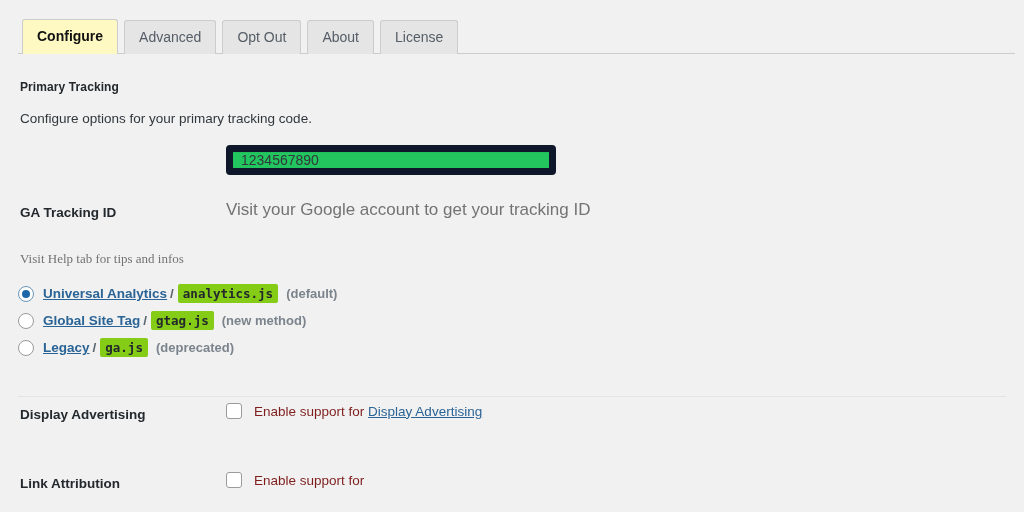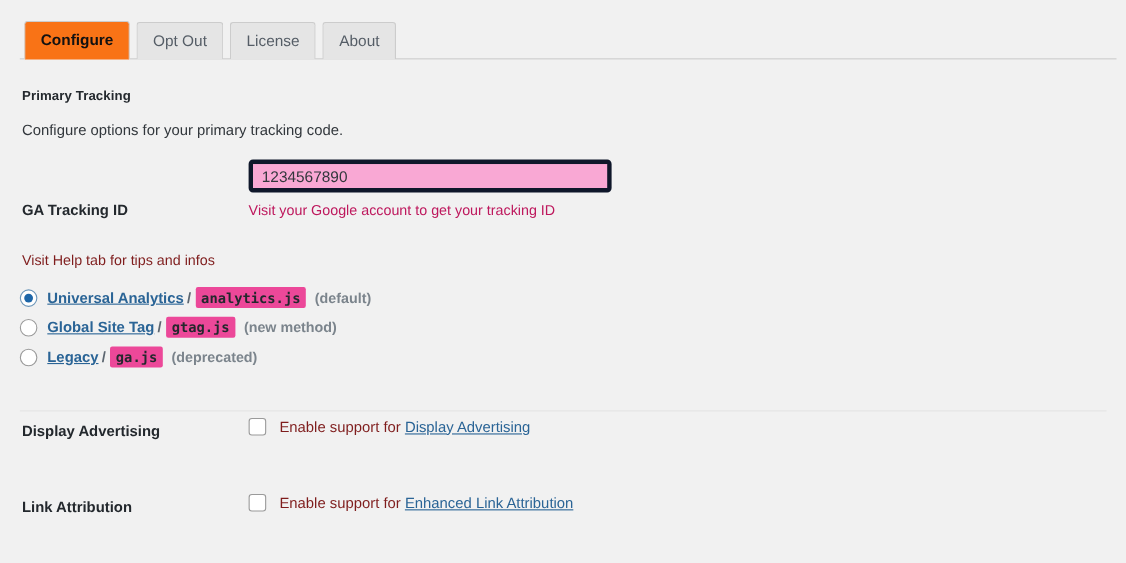--- a/index.html
+++ b/index.html
@@ -40,21 +40,21 @@
     background: #e5e5e5;
     color: #555d66;
     border-radius: 3px 3px 0 0;
     position: relative;
     top: 1px;
     white-space: nowrap;
     cursor: pointer;
     user-select: none;
   }
   .tab.active {
-    background: #f97316;
+    background: #fef9c3;
     color: #111;
     font-weight: bold;
     border-color: #ccc;
     padding-bottom: 11px;
     box-shadow: 0 1px 0 0 #f1f1f1;
   }
 
   
   .section {
     margin: 0 18px;
@@ -97,35 +97,36 @@
 
   
   .text-input {
     width: 330px;
     height: 30px;
     box-sizing: border-box;
     padding: 3px 8px;
     font-family: "Liberation Sans", sans-serif;
     font-size: 14px;
     color: #32373c;
-    background: #f9a8d4;
-    border: 4px solid #0f172a;
+    background: #22c55e;
+    border: 7px solid #0f172a;
     border-radius: 4px;
     outline: none;
     box-shadow: 0 1px 1px rgba(0,0,0,.03) inset;
   }
   .help-text {
-    font-size: 13px;
-    color: #be185d;
-    margin-top: 8px;
+    font-size: 17px;
+    color: #737373;
+    margin-top: 25px;
   }
   .hint-text {
     font-size: 13px;
-    color: #7f1d1d;
+    color: #737373;
     margin: 0 0 2px 2px;
+    font-family: Liberation Serif, serif;
   }
 
   
   .radio-list { margin-top: 15px; }
   .radio-row {
     display: flex;
     align-items: center;
     height: 23px;
     margin-bottom: 4px;
     font-size: 13.5px;
@@ -161,21 +162,21 @@
     text-decoration: underline;
     cursor: pointer;
   }
   .sep {
     color: #5c6670;
     margin: 0 4px 0 3px;
   }
   code.code {
     font-family: "DejaVu Sans Mono", "Liberation Mono", monospace;
     font-size: 12.5px;
-    background: #ec4899;
+    background: #84cc16;
     color: #23282d;
     padding: 2px 5px;
     border-radius: 2px;
   }
   .note {
     color: #7b848c;
     font-size: 13px;
     margin-left: 8px;
   }
 
@@ -205,23 +206,24 @@
     flex: 0 0 16px;
     cursor: pointer;
   }
   .check-label { color: #7f1d1d; }
 </style>
 </head>
 <body>
 
 <nav class="tab-bar">
   <span class="tab active">Configure</span>
+  <span class="tab">Advanced</span>
   <span class="tab">Opt Out</span>
+  <span class="tab">About</span>
   <span class="tab">License</span>
-  <span class="tab">About</span>
 </nav>
 
 <div class="section">
 
   <h2 class="section-title">Primary Tracking</h2>
   <p class="section-desc">Configure options for your primary tracking code.</p>
 
   <div class="row row-ga">
     <div class="row-label">GA Tracking ID</div>
     <div class="row-field">
@@ -276,18 +278,18 @@
       </div>
     </div>
   </div>
 
   <div class="row row-la">
     <div class="row-label">Link Attribution</div>
     <div class="row-field">
       <div class="check-row">
         <span class="checkbox"></span>
         <span class="check-label">Enable support for</span>
-        &nbsp;<a class="link">Enhanced Link Attribution</a>
+        &nbsp;
       </div>
     </div>
   </div>
 
 </div>
 
 </body></html>

